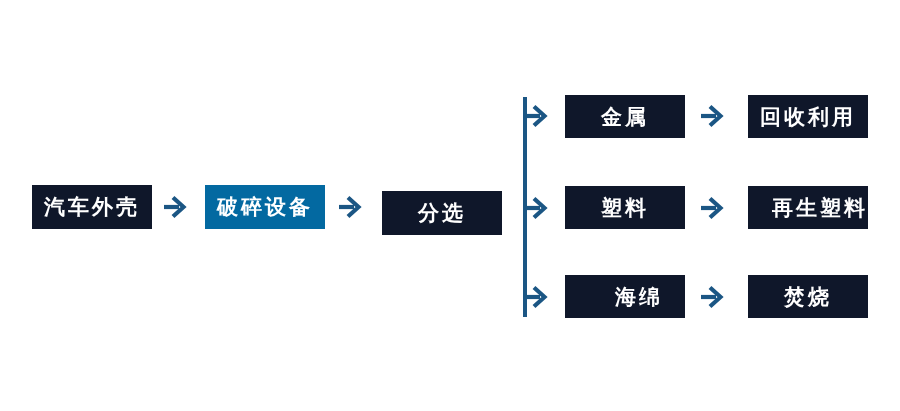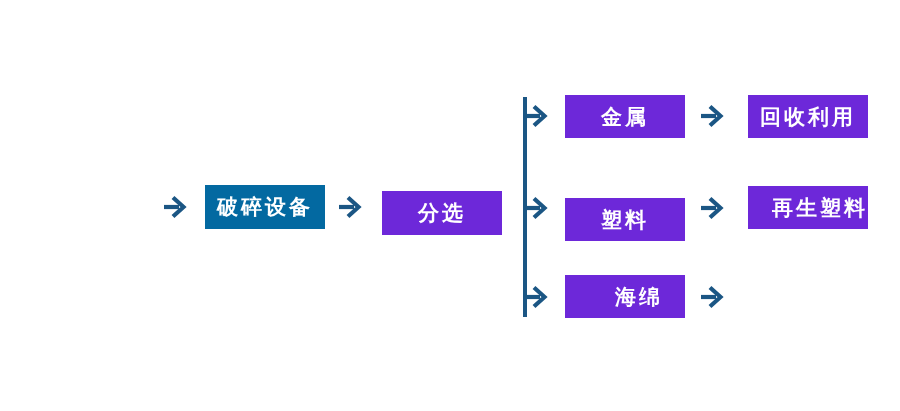--- a/index.html
+++ b/index.html
@@ -19,39 +19,40 @@
     align-items: center;
     justify-content: center;
     color: #ffffff;
     font-weight: bold;
     font-size: 21px;
     letter-spacing: 3px;
     white-space: nowrap;
   }
   .node.main   { height: 44px; }
   .node.branch { height: 43px; }
-  .blue { background: #6d28d9; }
+  .blue { background: #0f172a; }
   .red  { background: #0369a1; }
   .vline {
     position: absolute;
     width: 4px;
     background: #1B5684;
   }
   .arrow { position: absolute; display: block; }
   .arrow line, .arrow polyline {
     stroke: #1B5684;
     stroke-width: 4.2;
     fill: none;
   }
 </style>
 </head>
 <body>
 
 <div class="stage">
 
+  <div class="node main blue" style="left:32px; top:185px;">汽车外壳</div>
 
   <svg class="arrow" style="left:163px; top:195px;" width="28" height="24" viewBox="0 0 28 24">
     <line x1="1" y1="12" x2="16" y2="12"></line>
     <polyline points="10,2.5 20.5,12 10,21.5"></polyline>
   </svg>
 
   <div class="node main red" style="left:205px; top:185px;">破碎设备</div>
 
   <svg class="arrow" style="left:338px; top:195px;" width="28" height="24" viewBox="0 0 28 24">
     <line x1="1" y1="12" x2="16" y2="12"></line>
@@ -74,35 +75,36 @@
     <polyline points="10,2.5 20.5,12 10,21.5"></polyline>
   </svg>
 
   <div class="node branch blue" style="left:748px; top:95px;font-family:Liberation Mono, monospace;">回收利用</div>
 
   <svg class="arrow" style="left:524px; top:196px;" width="28" height="24" viewBox="0 0 28 24">
     <line x1="1" y1="12" x2="16" y2="12"></line>
     <polyline points="10,2.5 20.5,12 10,21.5"></polyline>
   </svg>
 
-  <div class="node branch blue" style="left:565px; top:186px;margin-top:12px;">塑料</div>
+  <div class="node branch blue" style="left:565px; top:186px;">塑料</div>
 
   <svg class="arrow" style="left:700px; top:196px;" width="28" height="24" viewBox="0 0 28 24">
     <line x1="1" y1="12" x2="16" y2="12"></line>
     <polyline points="10,2.5 20.5,12 10,21.5"></polyline>
   </svg>
 
   <div class="node branch blue" style="left:748px; top:186px;padding-left:24px;">再生塑料</div>
 
   <svg class="arrow" style="left:524px; top:285px;" width="28" height="24" viewBox="0 0 28 24">
     <line x1="1" y1="12" x2="16" y2="12"></line>
     <polyline points="10,2.5 20.5,12 10,21.5"></polyline>
   </svg>
 
   <div class="node branch blue" style="left:565px; top:275px;padding-left:28px;">海绵</div>
 
   <svg class="arrow" style="left:700px; top:285px;" width="28" height="24" viewBox="0 0 28 24">
     <line x1="1" y1="12" x2="16" y2="12"></line>
     <polyline points="10,2.5 20.5,12 10,21.5"></polyline>
   </svg>
 
+  <div class="node branch blue" style="left:748px; top:275px;">焚烧</div>
 
 </div>
 
 </body></html>

